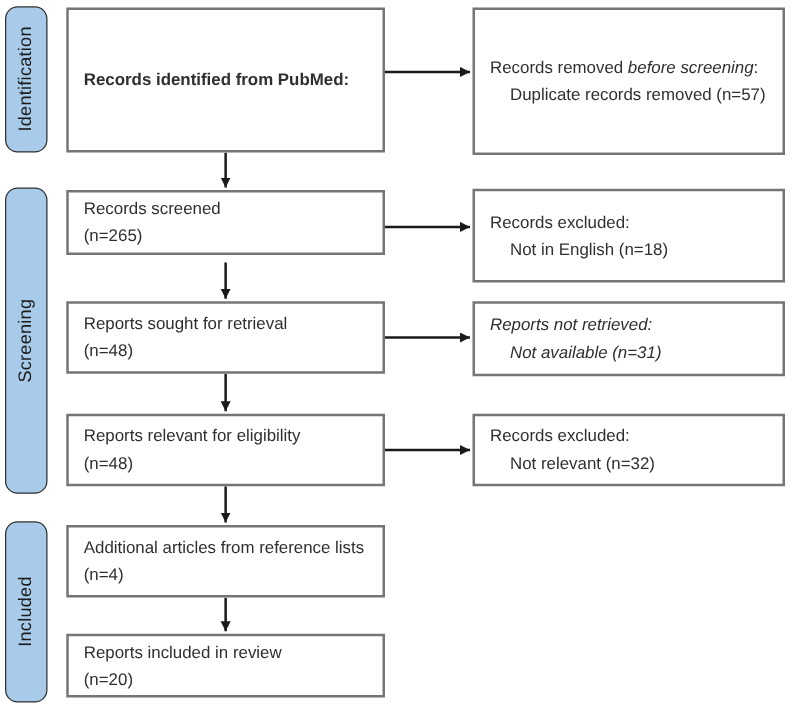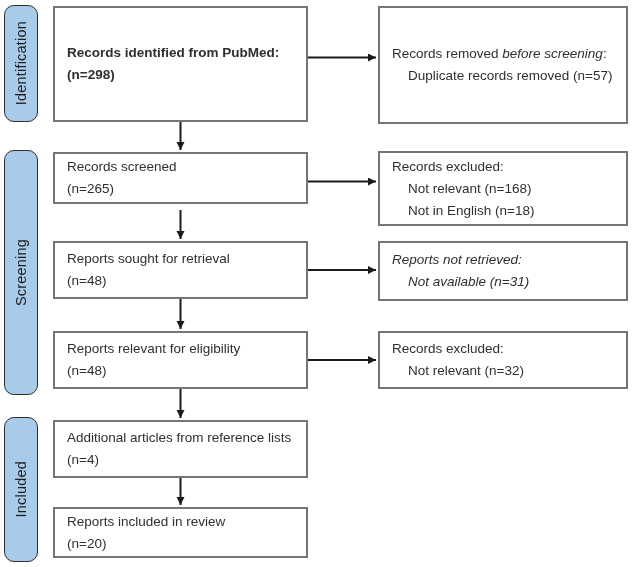--- a/index.html
+++ b/index.html
@@ -93,21 +93,20 @@
   </div>
   <div class="stage st2">
     <span class="stage-label">Screening</span>
   </div>
   <div class="stage st3">
     <span class="stage-label">Included</span>
   </div>
 
   <div class="mbox b1">
     <div>Records identified from PubMed:</div>
-    <div>(n=298)</div>
   </div>
   <div class="mbox b2">
     <div>Records screened</div>
     <div>(n=265)</div>
   </div>
   <div class="mbox b3">
     <div>Reports sought for retrieval</div>
     <div>(n=48)</div>
   </div>
   <div class="mbox b4">
@@ -122,21 +121,20 @@
     <div>Reports included in review</div>
     <div>(n=20)</div>
   </div>
 
   <div class="sbox s1">
     <div><span>Records removed </span><span class="it">before screening</span><span>:</span></div>
     <div class="s-item">Duplicate records removed (n=57)</div>
   </div>
   <div class="sbox s2">
     <div>Records excluded:</div>
-    <div class="s-item">Not relevant (n=168)</div>
     <div class="s-item">Not in English (n=18)</div>
   </div>
   <div class="sbox s3">
     <div>Reports not retrieved:</div>
     <div class="s-item">Not available (n=31)</div>
   </div>
   <div class="sbox s4">
     <div>Records excluded:</div>
     <div class="s-item">Not relevant (n=32)</div>
   </div>

